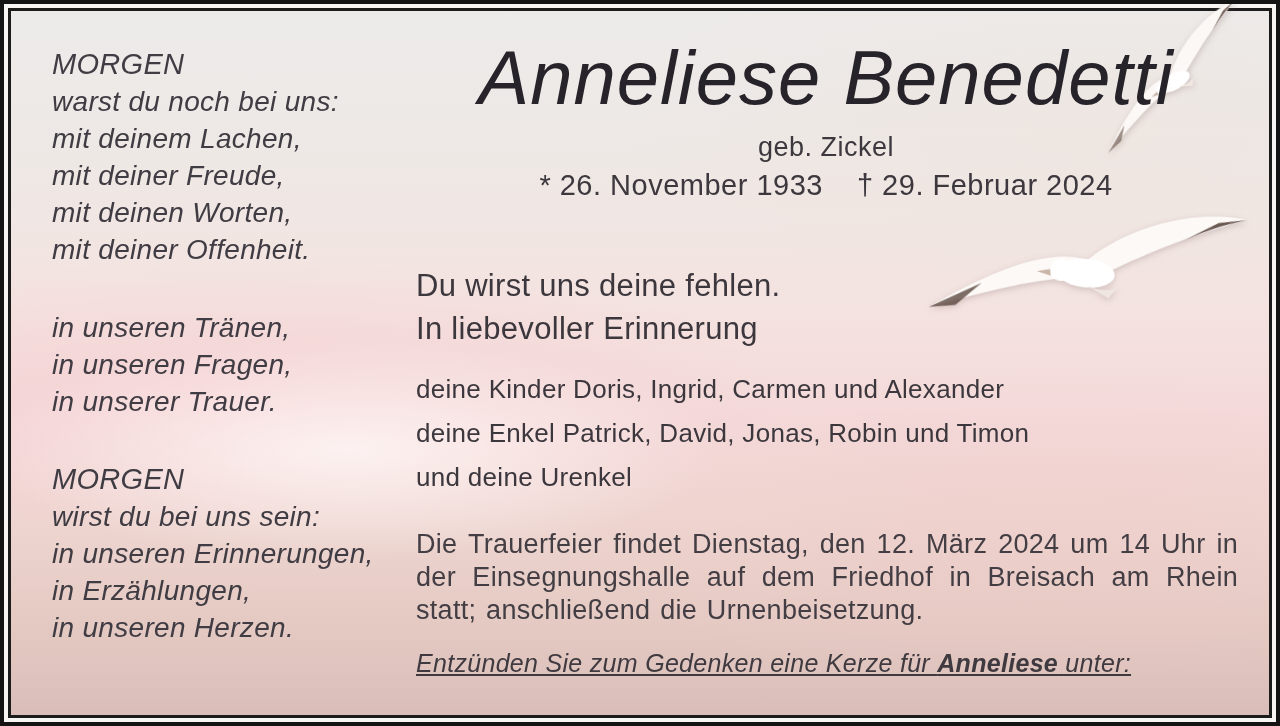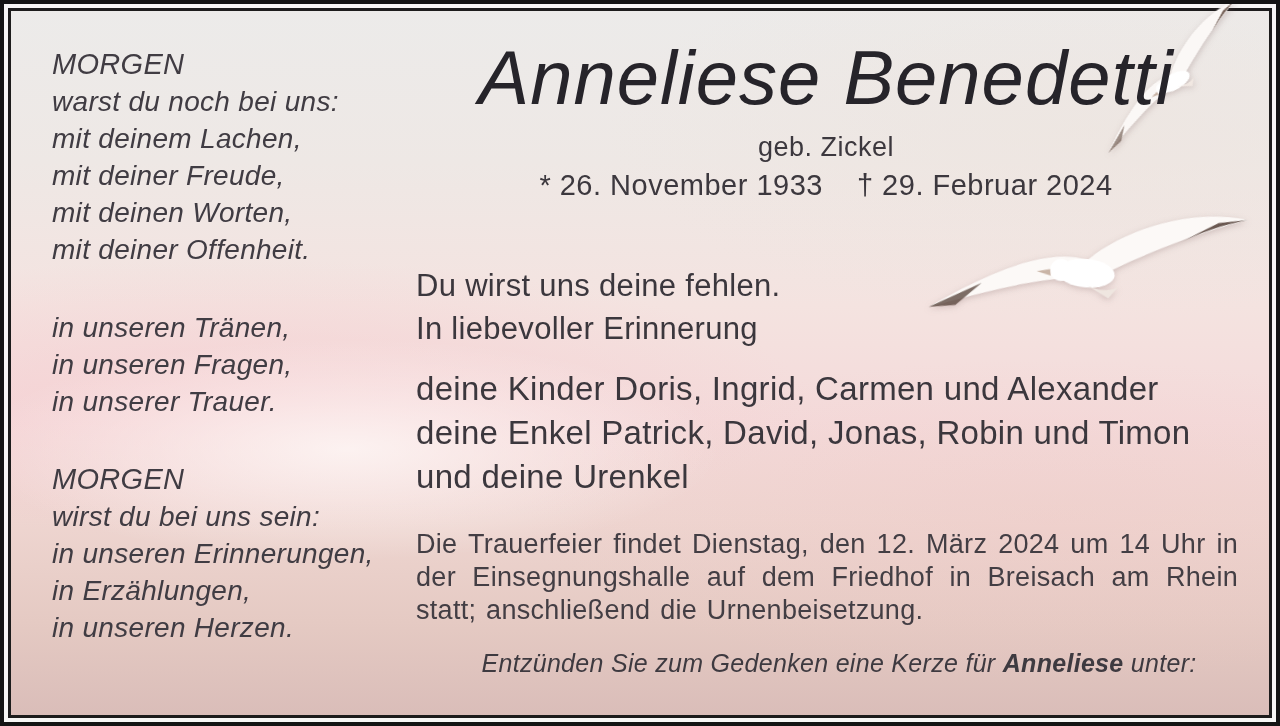--- a/index.html
+++ b/index.html
@@ -43,31 +43,31 @@
     position:absolute;left:0;top:165px;width:824px;
     text-align:center;font-size:29px;color:#3c383e;letter-spacing:0.5px;
   }
   .dates .birth{margin-right:34px;}
   .tribute{
     position:absolute;left:2px;top:260px;width:824px;
     font-size:31px;line-height:43px;color:#3b373d;letter-spacing:0.3px;
   }
   .family{
     position:absolute;left:2px;top:363px;width:824px;
-    font-size:33px;line-height:44px;color:#3b373d;letter-spacing:0.3px;
+    font-size:26px;line-height:44px;color:#3b373d;letter-spacing:0.3px;
   }
   .funeral{
     position:absolute;left:2px;top:524px;width:822px;
     font-size:27px;line-height:33px;color:#433e44;
     text-align:justify;letter-spacing:0.3px;word-spacing:2px;
   }
   .candle{
-    position:absolute;left:15px;top:643px;width:820px;
-    text-align:center;font-style:italic;font-size:25px;line-height:32px;
-    color:#3e3a40;letter-spacing:0.3px;
+    position:absolute;left:2px;top:643px;width:820px;
+    text-align:left;font-style:italic;font-size:25px;line-height:32px;
+    color:#3e3a40;letter-spacing:0.3px;text-decoration:underline;
   }
   .candle b{font-style:italic;}
   
   .gull{position:absolute;filter:drop-shadow(0 2px 3px rgba(120,90,90,0.28));}
   .gull1{left:1068px;top:18px;width:200px;height:110px;transform:rotate(-30deg);}
   .gull2{left:918px;top:178px;width:330px;height:165px;transform:rotate(5deg);}
 </style>
 </head>
 <body>
 

